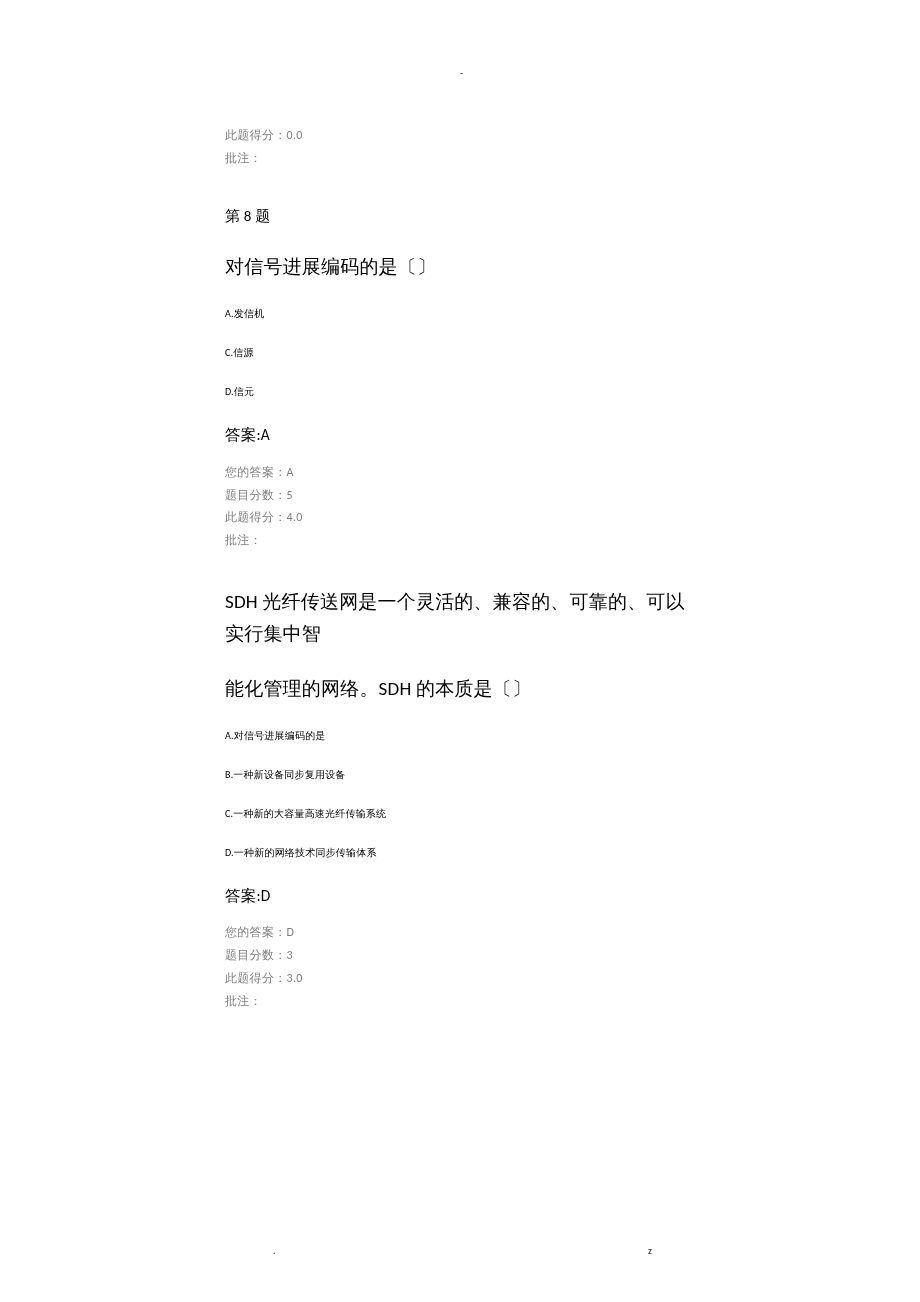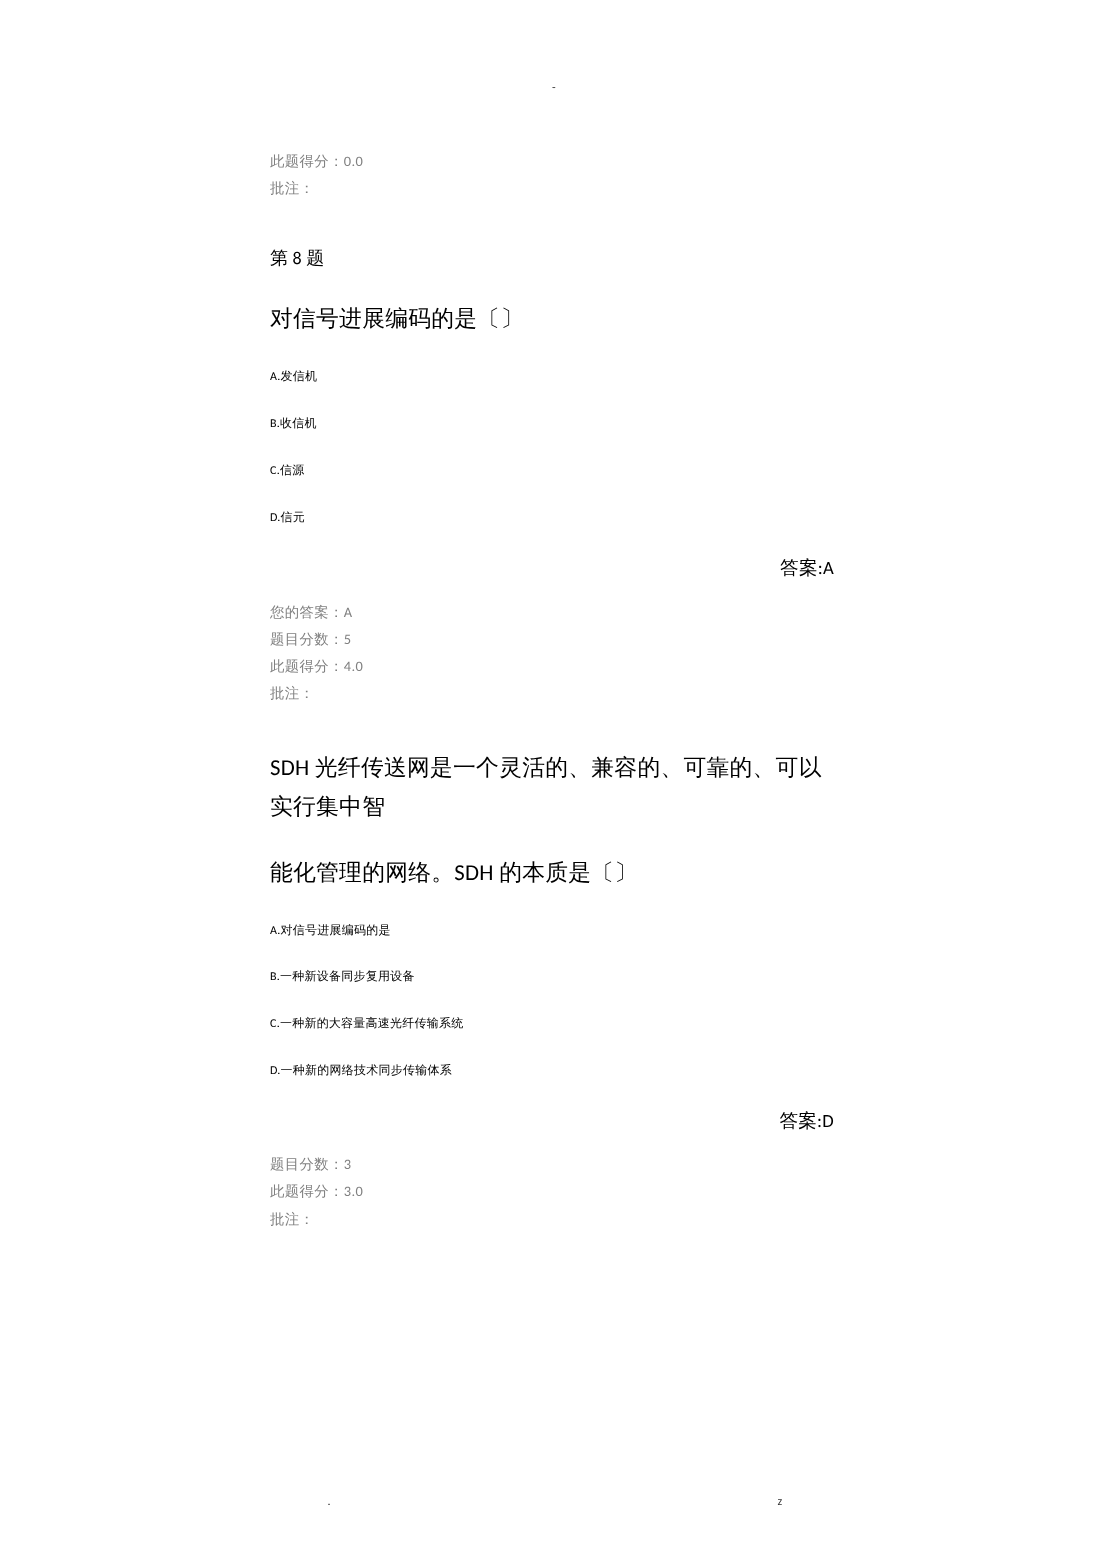--- a/index.html
+++ b/index.html
@@ -67,21 +67,20 @@
       line-height: 1.7;
       margin-bottom: 22px;
       letter-spacing: 0.2px;
     }
     .answer {
       color: #000;
       font-size: 15.5px;
       line-height: 1.7;
       margin-bottom: 12px;
       letter-spacing: 0.2px;
-      text-align: right;
     }
     .meta-group {
       margin-top: 4px;
     }
   </style>
 </head>
 <body>
 
 <div class="header-dot">-</div>
 <div class="footer-left-dot">.</div>
@@ -91,40 +90,40 @@
 
   <div class="meta-group">
     <div class="meta-line">此题得分：0.0</div>
     <div class="meta-line">批注：</div>
   </div>
 
   <div class="question-block">
     <div class="question-header">第 8 题</div>
     <div class="question-text">对信号进展编码的是〔〕</div>
     <div class="option">A.发信机</div>
-    <div class="option">B.收信机</div>
     <div class="option">C.信源</div>
     <div class="option">D.信元</div>
     <div class="answer">答案:A</div>
     <div class="meta-group">
       <div class="meta-line">您的答案：A</div>
       <div class="meta-line">题目分数：5</div>
       <div class="meta-line">此题得分：4.0</div>
       <div class="meta-line">批注：</div>
     </div>
   </div>
 
   <div class="question-block">
     <div class="question-text">SDH 光纤传送网是一个灵活的、兼容的、可靠的、可以实行集中智</div>
     <div class="question-text">能化管理的网络。SDH 的本质是〔〕</div>
     <div class="option">A.对信号进展编码的是</div>
     <div class="option">B.一种新设备同步复用设备</div>
     <div class="option">C.一种新的大容量高速光纤传输系统</div>
     <div class="option">D.一种新的网络技术同步传输体系</div>
     <div class="answer">答案:D</div>
     <div class="meta-group">
+      <div class="meta-line">您的答案：D</div>
       <div class="meta-line">题目分数：3</div>
       <div class="meta-line">此题得分：3.0</div>
       <div class="meta-line">批注：</div>
     </div>
   </div>
 
 </div>
 
 </body></html>

